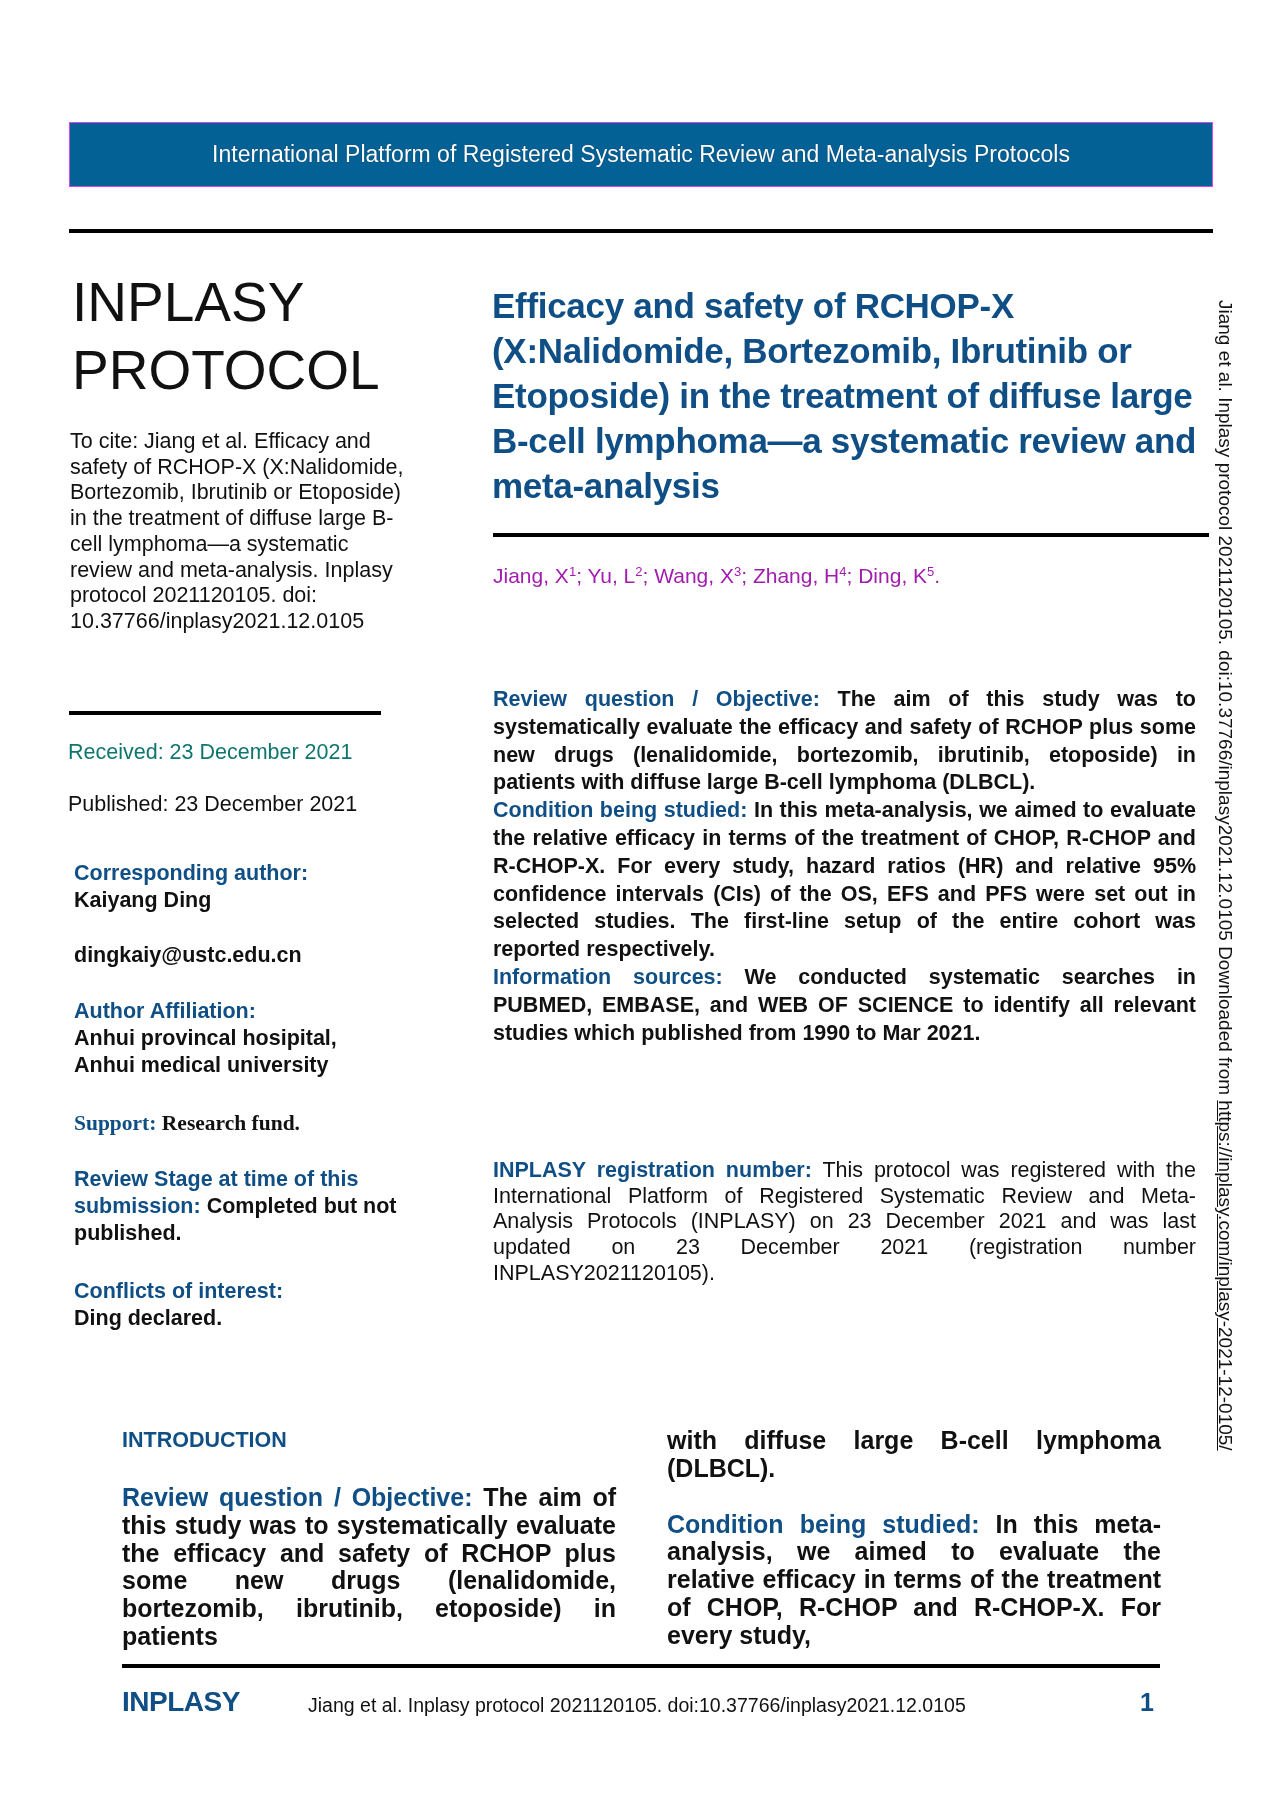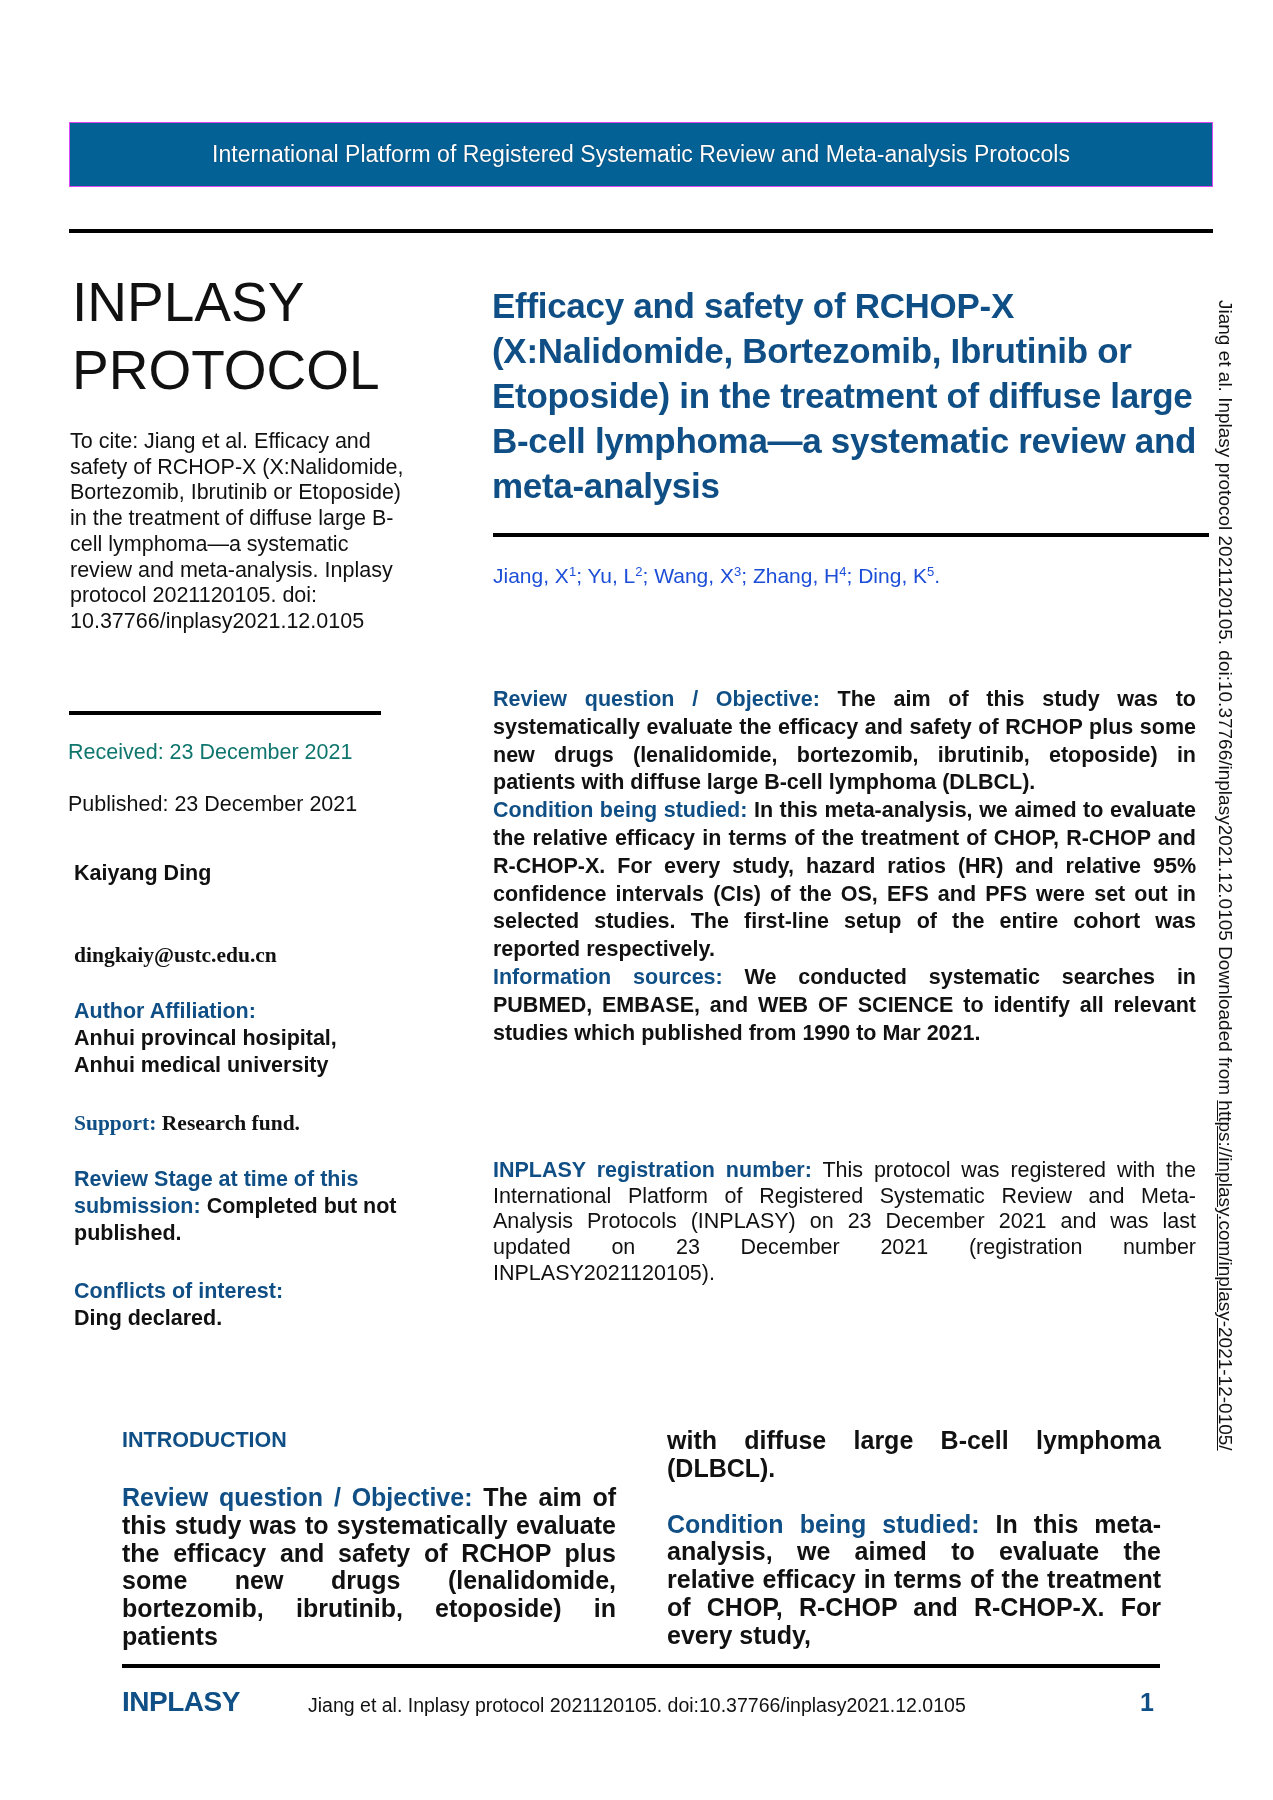--- a/index.html
+++ b/index.html
@@ -11,21 +11,21 @@
     .rule-top { left:69px; top:229px; width:1144px; height:4px; }
     .big-title { left:72px; top:268px; font-size:55px; line-height:68px; color:#111; font-weight:normal; }
     .cite { left:70px; top:429px; width:340px; font-size:21.5px; line-height:25.7px; color:#111; }
     .rule-short { left:69px; top:711px; width:312px; height:4px; }
     .received { left:68px; top:740px; font-size:21.5px; color:#0f766e; }
     .published { left:68px; top:792px; font-size:21.5px; color:#111; }
     .meta { left:74px; width:340px; font-size:21.5px; line-height:27px; font-weight:bold; color:#111; }
     .blue { color:#0f4f85; }
     .title { left:492px; top:283px; width:720px; font-size:35px; line-height:45px; font-weight:bold; color:#0f4f85; letter-spacing:-0.3px; }
     .rule-right { left:493px; top:533px; width:716px; height:4px; }
-    .authors { left:493px; top:564px; font-size:21px; color:#1d4ed8; }
+    .authors { left:493px; top:564px; font-size:21px; color:#a21caf; }
     .authors sup { font-size:13px; vertical-align:7px; }
     .abstract { left:493px; width:703px; font-size:21.5px; line-height:27.8px; font-weight:bold; text-align:justify; color:#111; }
     .abstract p { margin:0; }
     .reg { left:493px; top:1158px; width:703px; font-size:21.5px; line-height:25.7px; text-align:justify; color:#111; }
     .reg .lbl { font-weight:bold;margin-top:32px; }
     .side-text { left:1236px; top:300px; transform-origin:left top; transform:rotate(90deg); white-space:nowrap; font-size:19px; color:#111; }
     .side-text a { color:#111; text-decoration:underline; }
     .intro-col { width:494px; font-size:25px; line-height:27.8px; font-weight:bold; text-align:justify; color:#111; }
     .intro-col p { margin:0; }
     .intro-h { left:122px; top:1428px; font-size:21.5px; font-weight:bold; color:#0f4f85; }
@@ -47,23 +47,24 @@
 <div class="abs big-title">
   <div>INPLASY</div>
   <div>PROTOCOL</div>
 </div>
 <div class="abs cite">To cite: Jiang et al. Efficacy and safety of RCHOP-X (X:Nalidomide, Bortezomib, Ibrutinib or Etoposide) in the treatment of diffuse large B-cell lymphoma—a systematic review and meta-analysis. Inplasy protocol 2021120105. doi: 10.37766/inplasy2021.12.0105</div>
 <div class="abs rule rule-short"></div>
 <div class="abs received">Received: 23 December 2021</div>
 <div class="abs published">Published: 23 December 2021</div>
 
 <div class="abs meta" style="top:860px;">
+  <div class="blue">Corresponding author:</div>
   <div>Kaiyang Ding</div>
 </div>
-<div class="abs meta" style="top:942px;font-family:Liberation Serif, serif;">
+<div class="abs meta" style="top:942px;">
   <span>dingkaiy@ustc.edu.cn</span>
 </div>
 <div class="abs meta" style="top:998px;">
   <div class="blue">Author Affiliation:</div>
   <div>Anhui provincal hosipital,</div>
   <div>Anhui medical university</div>
 </div>
 <div class="abs meta" style="top:1110px;font-family:Liberation Serif, serif;">
   <span class="blue">Support:</span>
   <span>Research fund.</span>

